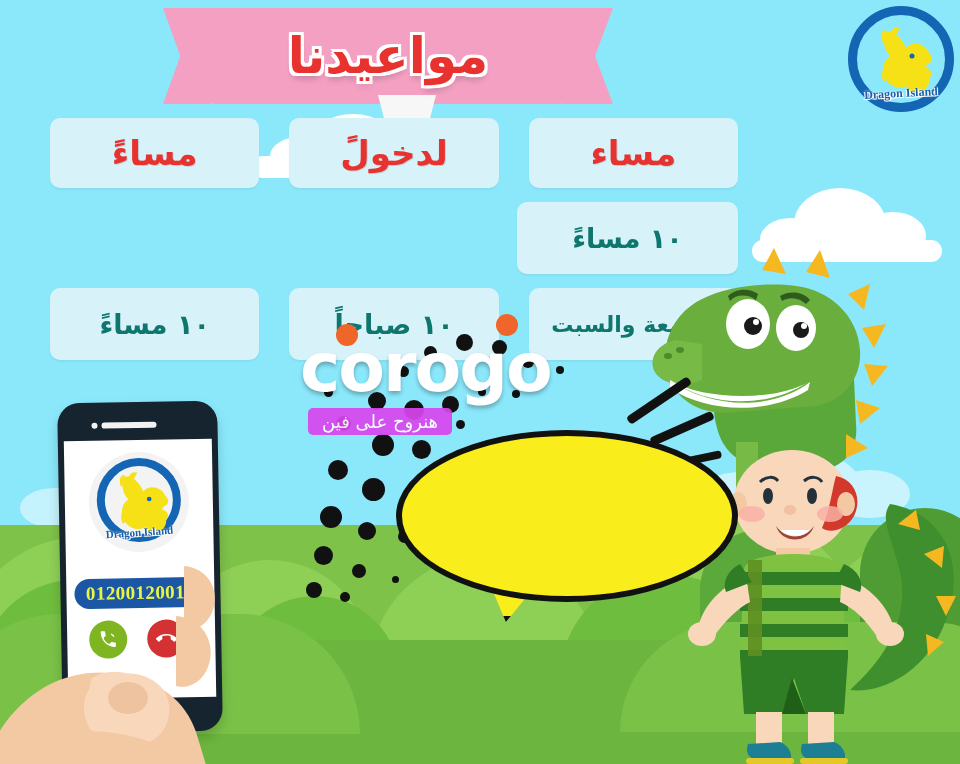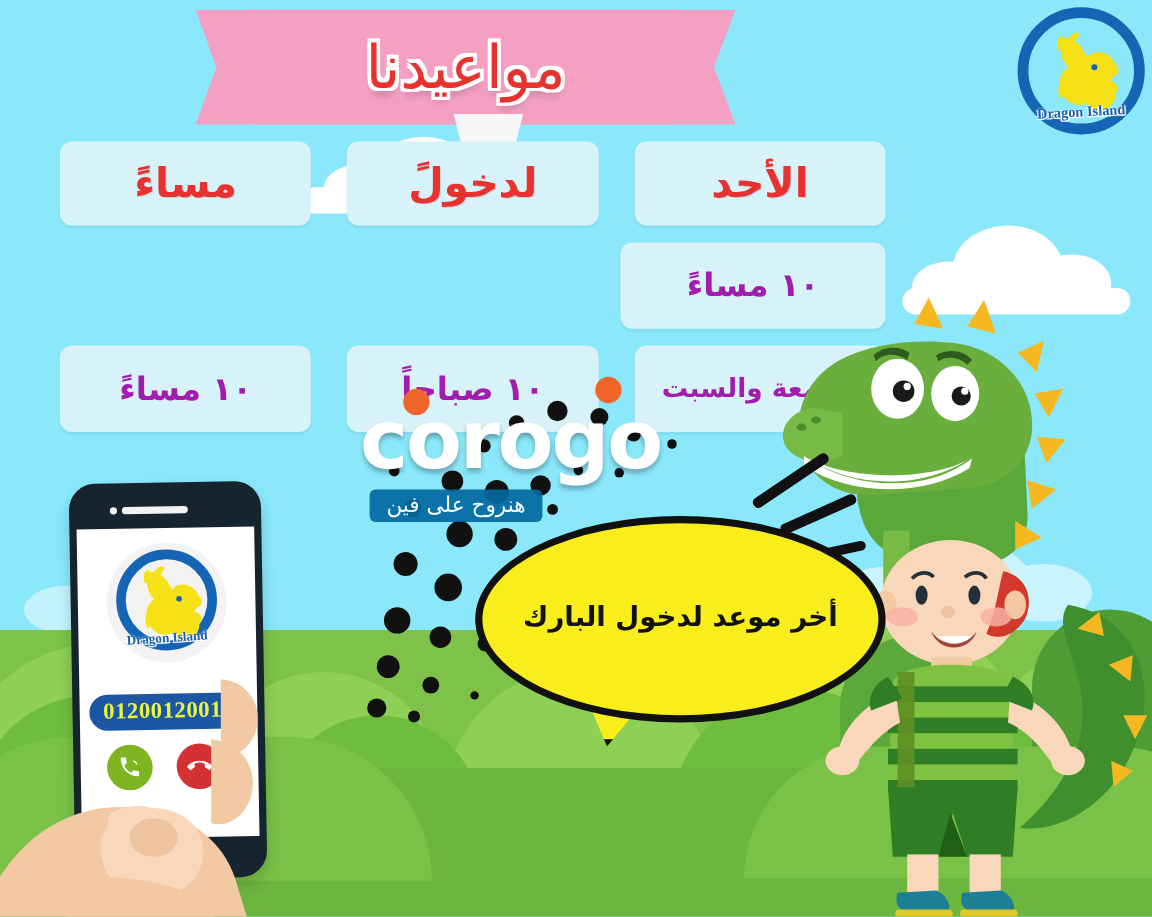--- a/index.html
+++ b/index.html
@@ -41,21 +41,21 @@
   }
   .ribbon-fold{
     position:absolute;left:378px;top:95px;width:58px;height:36px;
     background:#f7f7f7;
     -webkit-clip-path:polygon(0 0,100% 0,84% 100%,16% 100%);
     clip-path:polygon(0 0,100% 0,84% 100%,16% 100%);
   }
   .ribbon-title{
     position:absolute;left:163px;top:8px;width:450px;height:96px;
     display:flex;align-items:center;justify-content:center;
-    font-size:50px;font-weight:normal;color:#e8322f;
+    font-size:50px;font-weight:bold;color:#e8322f;
     direction:rtl;
     letter-spacing:0;
     text-shadow:
       -3px -3px 0 #fff, 3px -3px 0 #fff, -3px 3px 0 #fff, 3px 3px 0 #fff,
       0 -3px 0 #fff, 0 3px 0 #fff, -3px 0 0 #fff, 3px 0 0 #fff,
       0 6px 6px rgba(0,0,0,.18);
   }
 
   
   .logo{position:absolute;}
@@ -84,21 +84,21 @@
     display:flex;align-items:center;justify-content:center;
     box-shadow:0 2px 2px rgba(0,0,0,.05);
     margin-left:12px;
   }
   .cell.head{height:70px;}
   .cell.head .txt{
     color:#e8322f;font-size:34px;font-weight:bold;
     text-shadow:1px 1px 0 rgba(0,0,0,.12);
   }
   .cell .txt{
-    color:#a21caf;font-size:27px;font-weight:bold;
+    color:#0f766e;font-size:27px;font-weight:bold;
     font-family:"DejaVu Sans","Liberation Sans",sans-serif;
     white-space:nowrap;
   }
   .cell .txt.small{font-size:22px;}
 
   
   .ground{position:absolute;left:0;top:525px;width:960px;height:239px;background:#7ec24a;}
   .ground2{position:absolute;left:0;top:640px;width:960px;height:124px;background:#6cb53e;}
   .bush{position:absolute;border-radius:50% 50% 0 0;}
   .bush-round{position:absolute;border-radius:50%;}
@@ -178,21 +178,21 @@
     font-weight:bold;font-size:68px;color:#ffffff;
     letter-spacing:-2px;line-height:.95;
     text-shadow:0 3px 4px rgba(0,0,0,.28);
   }
   .wm-dot{
     position:absolute;width:22px;height:22px;border-radius:50%;
     background:#f0652a;
   }
   .wm-tag{
     position:absolute;left:8px;top:72px;
-    background:#0369a1;
+    background:#d946ef;
     color:#ffffff;font-size:18px;
     padding:3px 14px;border-radius:5px;
     direction:rtl;
     opacity:.92;
   }
 </style>
 </head>
 <body>
 
 <div id="poster">
@@ -244,21 +244,21 @@
       <path d="M34 36 C32 28 34 24 38 24 L40 34 Z" fill="#f5e116"></path>
       <path d="M40 56 C34 62 32 70 36 76 L44 66 Z" fill="#f5e116"></path>
     </svg>
     <div class="logo-text" style="left:0;top:80px;font-size:12px;">Dragon Island</div>
   </div>
 
   <div class="table">
 
     <div class="trow">
       <div class="cell head">
-        <span class="txt">الأحد</span>
+        <span class="txt">مساء</span>
       </div>
       <div class="cell head">
         <span class="txt">لدخولً</span>
       </div>
       <div class="cell head">
         <span class="txt">مساءً</span>
       </div>
     </div>
 
     <div class="trow">
@@ -332,21 +332,20 @@
     <div class="dot" style="left:250px;top:36px;width:8px;height:8px;"></div>
     <div class="dot" style="left:18px;top:58px;width:9px;height:9px;"></div>
   </div>
 
   <div class="speed" style="left:622px;top:396px;width:74px;height:9px;transform:rotate(-34deg);"></div>
   <div class="speed" style="left:648px;top:424px;width:68px;height:9px;transform:rotate(-24deg);"></div>
   <div class="speed" style="left:664px;top:456px;width:58px;height:8px;transform:rotate(-12deg);"></div>
 
   <div class="bubble-tail"></div>
   <div class="bubble">
-    <div class="line">أخر موعد لدخول البارك</div>
   </div>
 
   <svg class="char" width="330" height="560" viewBox="0 0 330 560" style="left:640px;top:204px;">
 
     <path d="M250 300 C310 310 330 370 300 430 C280 470 240 490 210 486
              C250 450 272 408 258 360 C250 330 240 314 250 300 Z" fill="#3f8f2e"></path>
     <path d="M258 320 L276 306 L280 326 Z" fill="#f5b820"></path>
     <path d="M284 350 L304 342 L302 364 Z" fill="#f5b820"></path>
     <path d="M296 392 L316 392 L306 412 Z" fill="#f5b820"></path>
     <path d="M286 430 L304 438 L288 452 Z" fill="#f5b820"></path>

